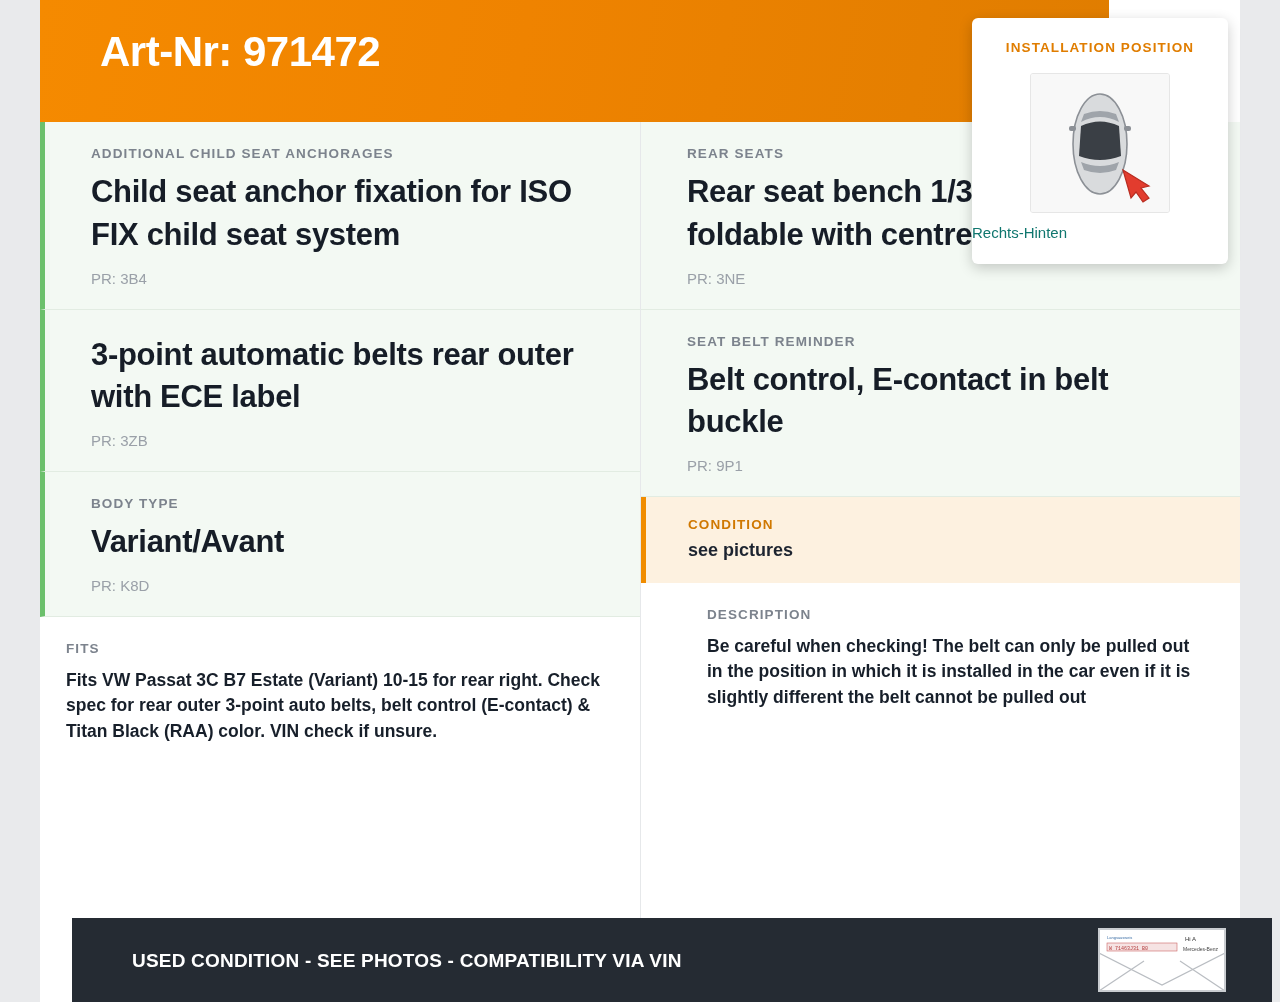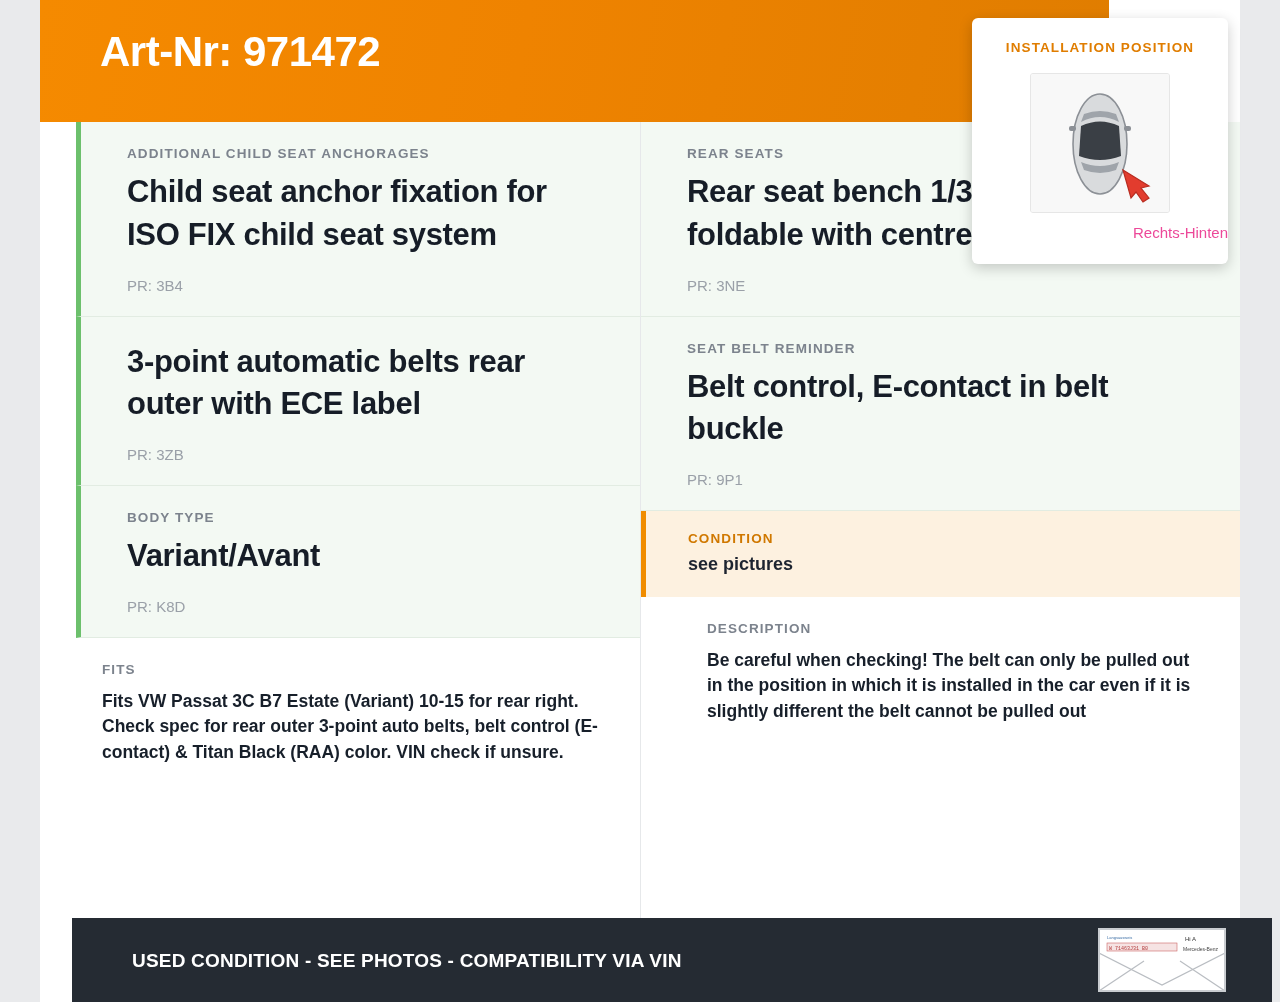--- a/index.html
+++ b/index.html
@@ -73,32 +73,31 @@
     background: #f8f8f8;
     border: 1px solid #e6e6e6;
     border-radius: 3px;
     overflow: hidden;
   }
   .install-caption {
     position: absolute;
     top: 206px;
     left: 0;
     width: 100%;
-    text-align: right;
+    text-align: left;
     font-size: 15px;
-    color: #ec4899;
+    color: #0f766e;
   }
   
   .col-left {
     position: absolute;
     left: 0;
     top: 122px;
     width: 600px;
     height: 672px;
-    padding-left: 36px;
   }
   .col-right {
     position: absolute;
     left: 600px;
     top: 122px;
     width: 600px;
     height: 796px;
     border-left: 1px solid #e6e8ea;
   }
   .spec {
@@ -117,21 +116,21 @@
     margin-bottom: 10px;
   }
   .spec-value {
     color: #161d27;
     font-size: 31px;
     font-weight: bold;
     line-height: 1.38;
     letter-spacing: -0.3px;
   }
   .spec-pr {
-    margin-top: 20px;
+    margin-top: 13px;
     color: #9aa0a8;
     font-size: 15px;
   }
   
   .col-right .spec {
     border-left: none;
     padding-left: 46px;
   }
   .condition {
     background: #fdf1e0;

